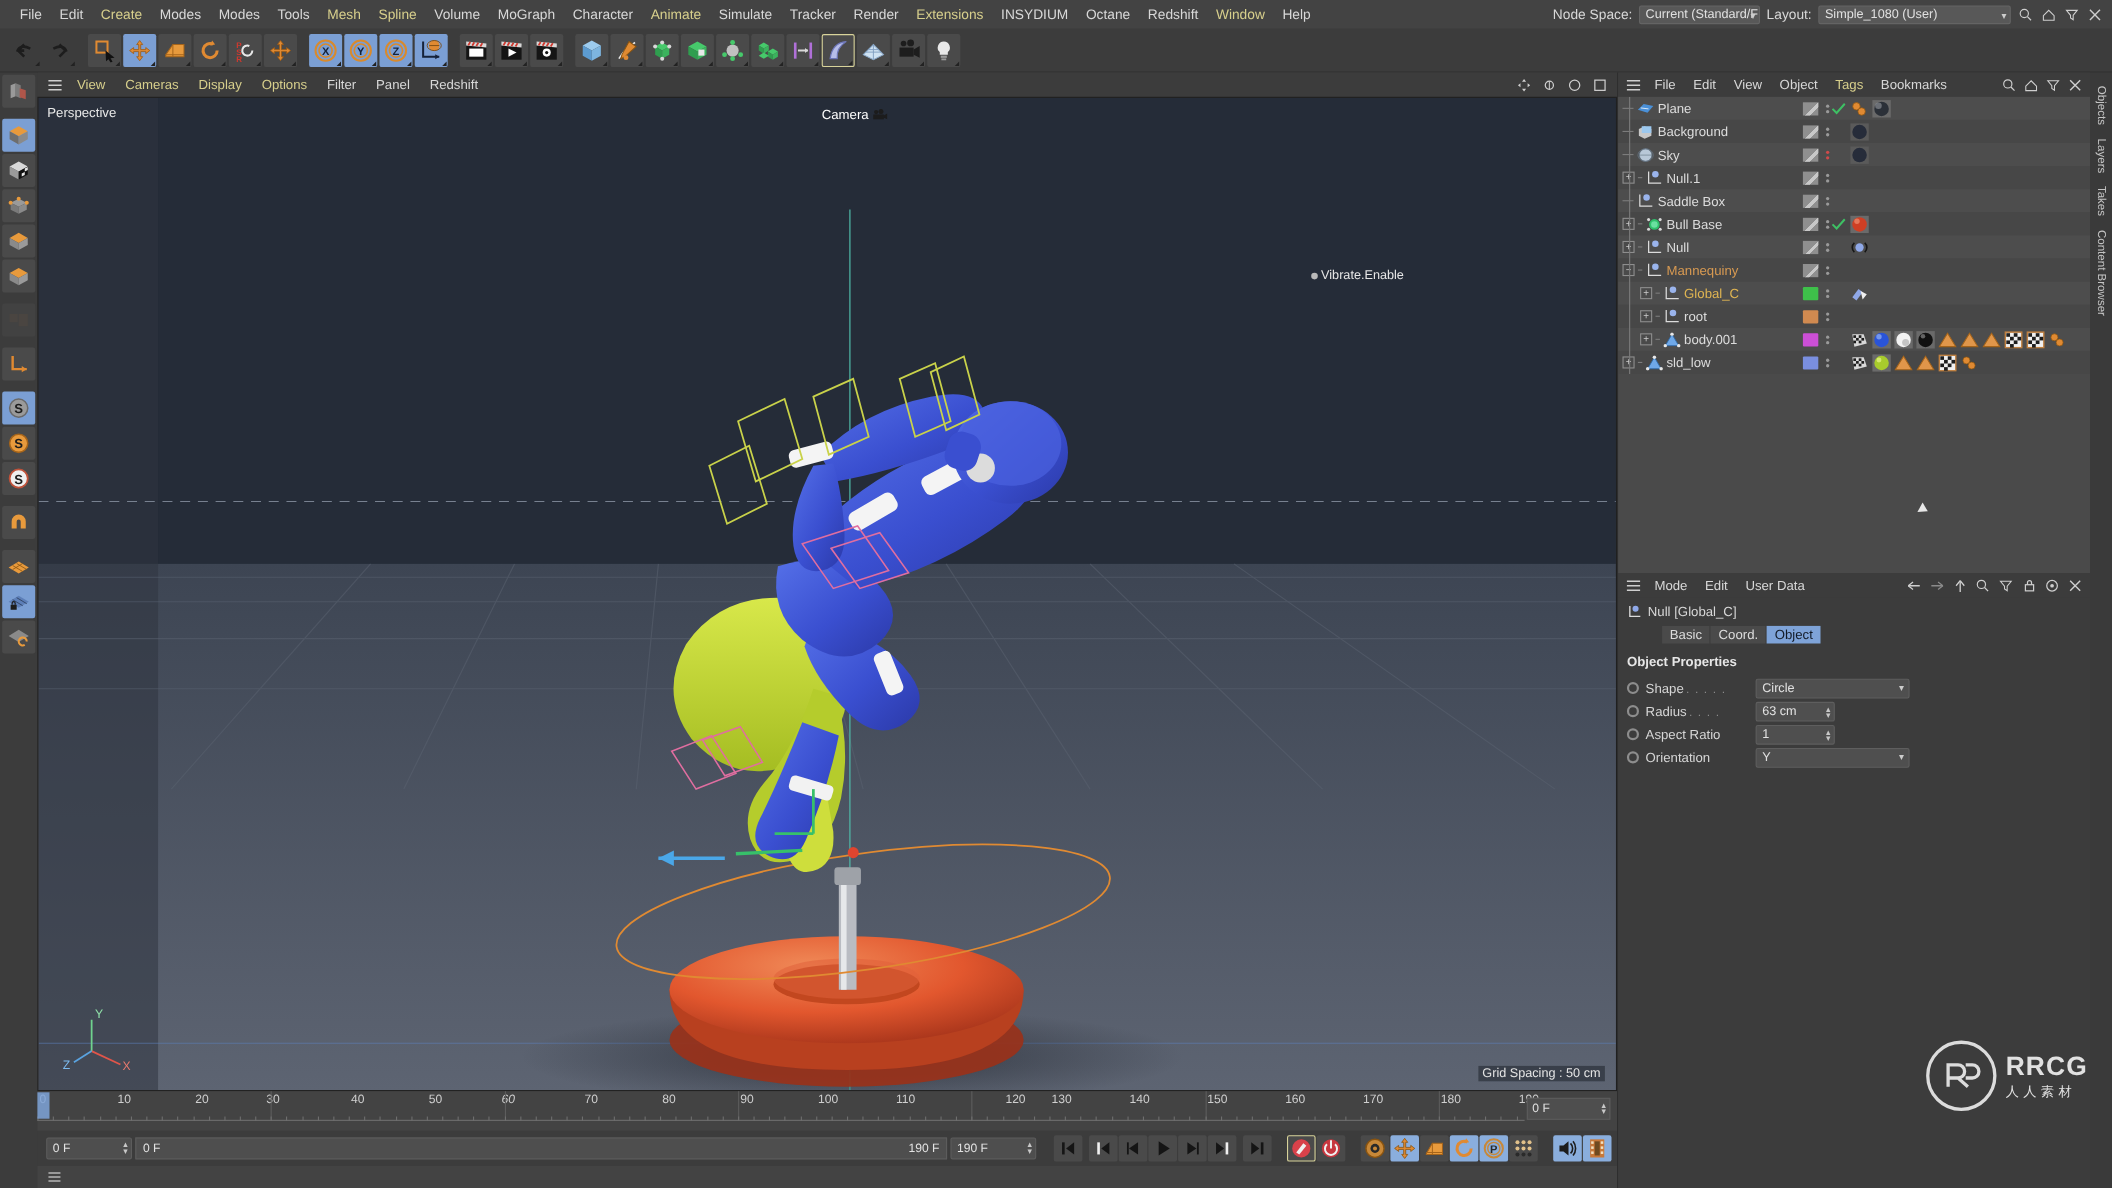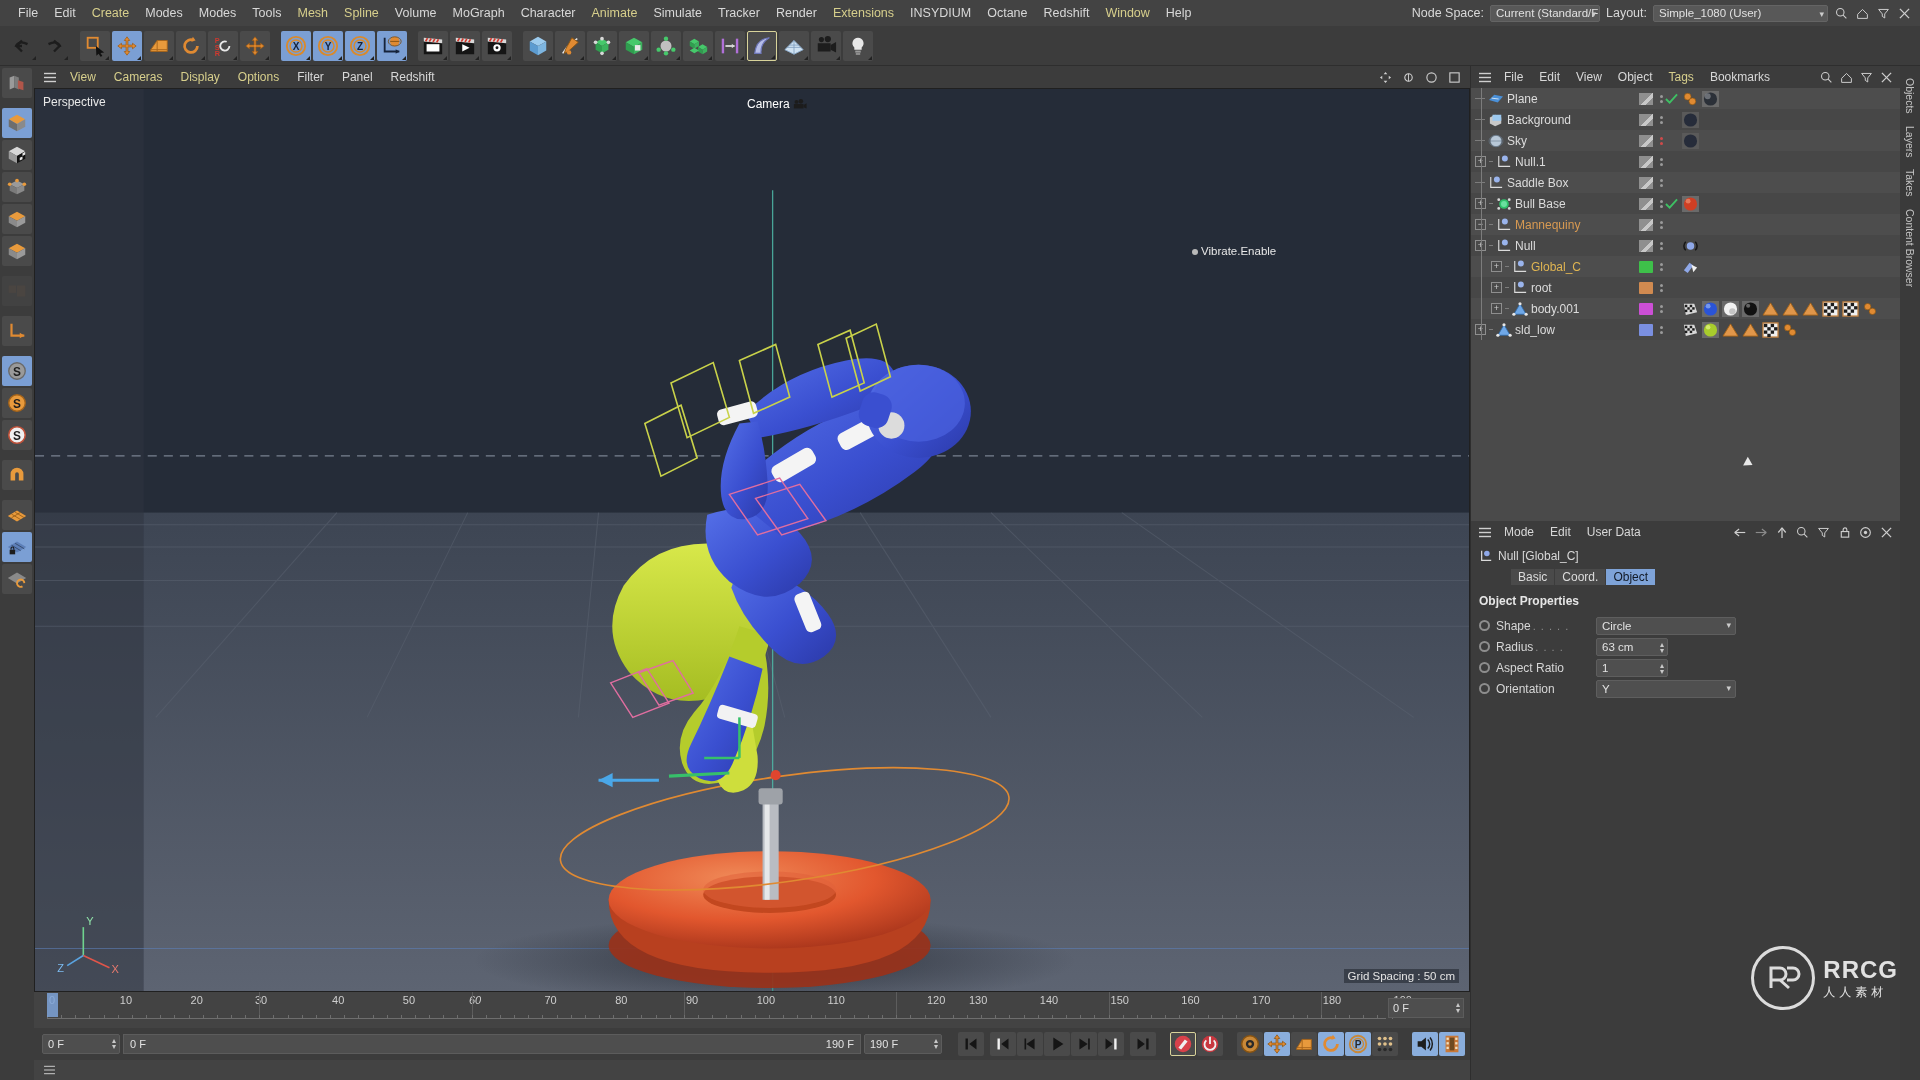--- a/index.html
+++ b/index.html
@@ -82,21 +82,21 @@
   .vp-label { position: absolute; font-size: 12px; color: #e8e8e8; }
   .vp-persp { left: 8px; top: 6px; }
   .vp-grid { right: 10px; bottom: 8px; font-size: 11.5px; color: #e4e4e4;
     background: rgba(30,34,42,.55); padding: 1px 4px; }
   .vp-cam { left: 712px; top: 8px; font-size: 12px; color: #fff; }
   .vp-vib { left: 1157px; top: 156px; font-size: 11.5px; color: #e7e7e7; }
   .vp-vib .dot { display:inline-block; width:6px;height:6px;border-radius:50%;background:#b9b9b9;margin-right:3px;vertical-align:middle;}
 
   
   .timeline { height: 36px; background: #434343; position: relative; flex: 0 0 36px; display:flex; }
-  .tl-ruler { position: relative; flex:1 1 auto; margin-left: 13px; }
+  .tl-ruler { position: relative; flex:1 1 auto; margin-left: 0; }
   .tl-tick { position: absolute; top: 2px; font-size: 11px; color: #cfcfcf; }
   .tl-line { position: absolute; top: 0; width: 1px; height: 26px; background: #5d5d5d; }
   .tl-base { position: absolute; bottom: 9px; left: 0; right: 0; height: 1px; background: #6e6e6e; }
   .tl-minor { position: absolute; bottom: 9px; width: 1px; height: 4px; background: #6e6e6e; }
   .tl-playhead { position: absolute; top: 1px; width: 11px; height: 24px; background: #7ea3d8; opacity:.85;}
   .tl-framefield {
     width: 76px; height: 20px; margin: 6px 6px 0 2px; background: #4e4e4e; border: 1px solid #5c5c5c;
     font-size: 11px; color: #e0e0e0; display: flex; align-items: center; padding: 0 4px; position: relative;
   }
 
@@ -1251,58 +1251,58 @@
               <div class="om-tagcell" style="margin-left: 4px;">
                 <svg width="17" height="16" viewBox="0 0 18 17">
                   <rect x="0" y="0" width="18" height="17" fill="#6a6a6a"></rect>
                   <circle cx="9" cy="8.5" r="7" fill="#cf3f24"></circle>
                   <circle cx="6.5" cy="5.5" r="2.6" fill="#f09070" opacity=".7"></circle>
                 </svg>
               </div>
             </div>
             <div class="om-row">
               <div style="display: flex; align-items: center; width: 168px; padding-left: 4px; gap: 3px;">
+                <div class="om-expander">+</div>
+                <div class="om-dash" style="width: 4px;"></div>
+                <svg width="16" height="14" viewBox="0 0 18 16">
+                  <path d="M3 1 V13 H16" fill="none" stroke="#dcdcdc" stroke-width="1.3"></path>
+                  <circle cx="10" cy="4" r="3.4" fill="#9ab4ec"></circle>
+                </svg>
+                <span class="om-name">Null</span>
+              </div>
+              <div class="om-swatch" style="margin-right: 6px;"></div>
+              <div class="om-dots">
+                <i></i>
+                <i></i>
+              </div>
+              <div style="width: 15px;"></div>
+              <div class="om-tagcell" style="margin-left: 4px;">
+                <svg width="17" height="16" viewBox="0 0 18 17">
+                  <circle cx="9" cy="8.5" r="4" fill="#8fa8e8"></circle>
+                  <path d="M4 4 a6 6 0 0 0 0 9 M14 4 a6 6 0 0 1 0 9" fill="none" stroke="#161616" stroke-width="1.6"></path>
+                </svg>
+              </div>
+            </div>
+            <div class="om-row">
+              <div style="display: flex; align-items: center; width: 168px; padding-left: 4px; gap: 3px;">
                 <div class="om-expander">−</div>
                 <div class="om-dash" style="width: 4px;"></div>
                 <svg width="16" height="14" viewBox="0 0 18 16">
                   <path d="M3 1 V13 H16" fill="none" stroke="#dcdcdc" stroke-width="1.3"></path>
                   <circle cx="10" cy="4" r="3.4" fill="#9ab4ec"></circle>
                 </svg>
                 <span class="om-name orange">Mannequiny</span>
               </div>
               <div class="om-swatch" style="margin-right: 6px;"></div>
               <div class="om-dots">
                 <i></i>
                 <i></i>
               </div>
               <div style="width: 15px;"></div>
               <div class="om-tagcell" style="margin-left: 4px;"></div>
-            </div>
-            <div class="om-row">
-              <div style="display: flex; align-items: center; width: 168px; padding-left: 4px; gap: 3px;">
-                <div class="om-expander">+</div>
-                <div class="om-dash" style="width: 4px;"></div>
-                <svg width="16" height="14" viewBox="0 0 18 16">
-                  <path d="M3 1 V13 H16" fill="none" stroke="#dcdcdc" stroke-width="1.3"></path>
-                  <circle cx="10" cy="4" r="3.4" fill="#9ab4ec"></circle>
-                </svg>
-                <span class="om-name">Null</span>
-              </div>
-              <div class="om-swatch" style="margin-right: 6px;"></div>
-              <div class="om-dots">
-                <i></i>
-                <i></i>
-              </div>
-              <div style="width: 15px;"></div>
-              <div class="om-tagcell" style="margin-left: 4px;">
-                <svg width="17" height="16" viewBox="0 0 18 17">
-                  <circle cx="9" cy="8.5" r="4" fill="#8fa8e8"></circle>
-                  <path d="M4 4 a6 6 0 0 0 0 9 M14 4 a6 6 0 0 1 0 9" fill="none" stroke="#161616" stroke-width="1.6"></path>
-                </svg>
-              </div>
             </div>
             <div class="om-row">
               <div style="display: flex; align-items: center; width: 168px; padding-left: 20px; gap: 3px;">
                 <div class="om-expander">+</div>
                 <div class="om-dash" style="width: 4px;"></div>
                 <svg width="16" height="14" viewBox="0 0 18 16">
                   <path d="M3 1 V13 H16" fill="none" stroke="#dcdcdc" stroke-width="1.3"></path>
                   <circle cx="10" cy="4" r="3.4" fill="#9ab4ec"></circle>
                 </svg>
                 <span class="om-name gold">Global_C</span>

